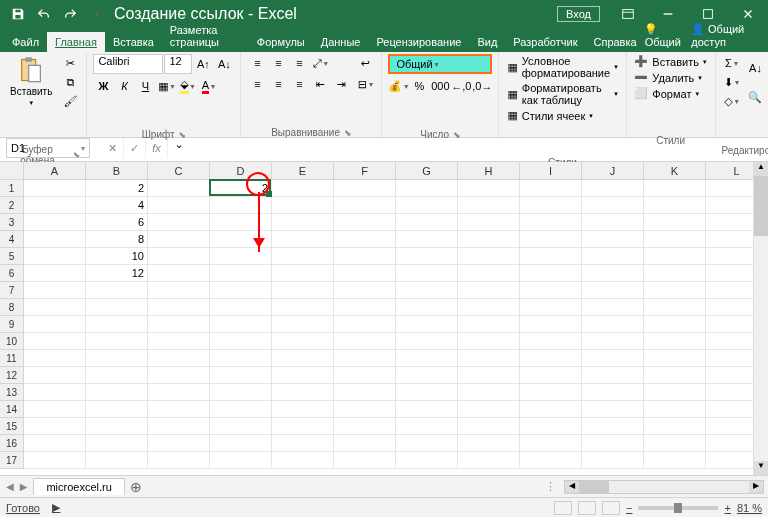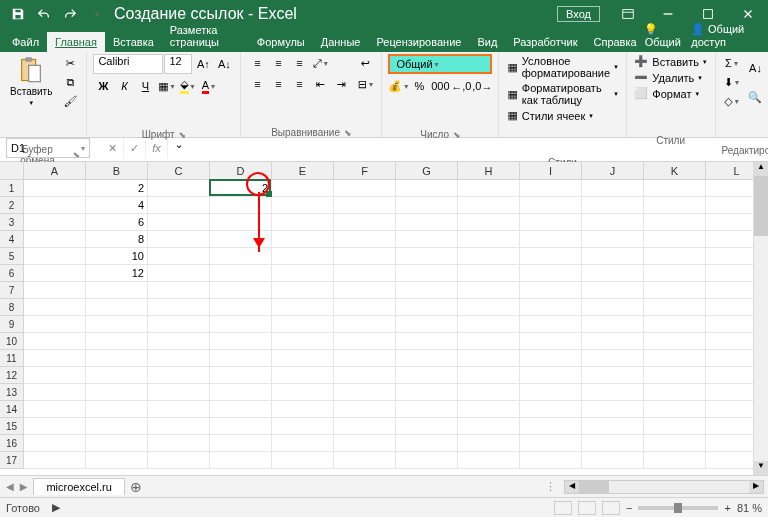--- a/index.html
+++ b/index.html
@@ -69,21 +69,21 @@
 .sheet-nav { display: flex; padding: 0 6px; gap: 6px; color: #888; }
 .sheet-nav span { cursor: pointer; font-size: 10px; }
 .sheet-tab { background: #fff; border: 1px solid #ccc; border-bottom: none; padding: 2px 12px; font-size: 11px; cursor: pointer; }
 .sheet-add { width: 22px; text-align: center; cursor: pointer; color: #666; font-size: 14px; }
 .hscroll { flex: 1; display: flex; align-items: center; justify-content: flex-end; padding: 0 4px; }
 .hscroll-track { width: 200px; height: 14px; border: 1px solid #ccc; background: #eee; display: flex; align-items: center; }
 .hscroll-btn { width: 14px; height: 12px; background: #ddd; text-align: center; font-size: 8px; cursor: pointer; }
 .hscroll-thumb { width: 30px; height: 12px; background: #ccc; cursor: pointer; }
 
 
-.status-bar { height: 20px; background: #f3f3f3; border-top: 1px solid #d4d4d4; display: flex; align-items: center; font-size: 11px; padding: 0 6px; color: #444; }
+.status-bar { height: 20px; background: #f3f3f3; border-top: 1px solid #d4d4d4; display: flex; align-items: center; font-size: 11px; padding: 0 6px; color: #444; text-decoration: underline; }
 .status-right { margin-left: auto; display: flex; align-items: center; gap: 6px; }
 .zoom-slider { width: 80px; height: 4px; background: #ccc; position: relative; cursor: pointer; }
 .zoom-thumb { position: absolute; width: 8px; height: 10px; background: #888; top: -3px; left: 36px; }
 .view-btn { width: 18px; height: 14px; border: 1px solid #ccc; cursor: pointer; }
 
 
 .vscroll { position: absolute; right: 0; top: 162px; width: 15px; height: 313px; background: #f0f0f0; border-left: 1px solid #ddd; }
 .vscroll-btn { height: 14px; background: #ddd; text-align: center; font-size: 8px; cursor: pointer; }
 .vscroll-thumb { height: 60px; background: #ccc; cursor: pointer; }
 

